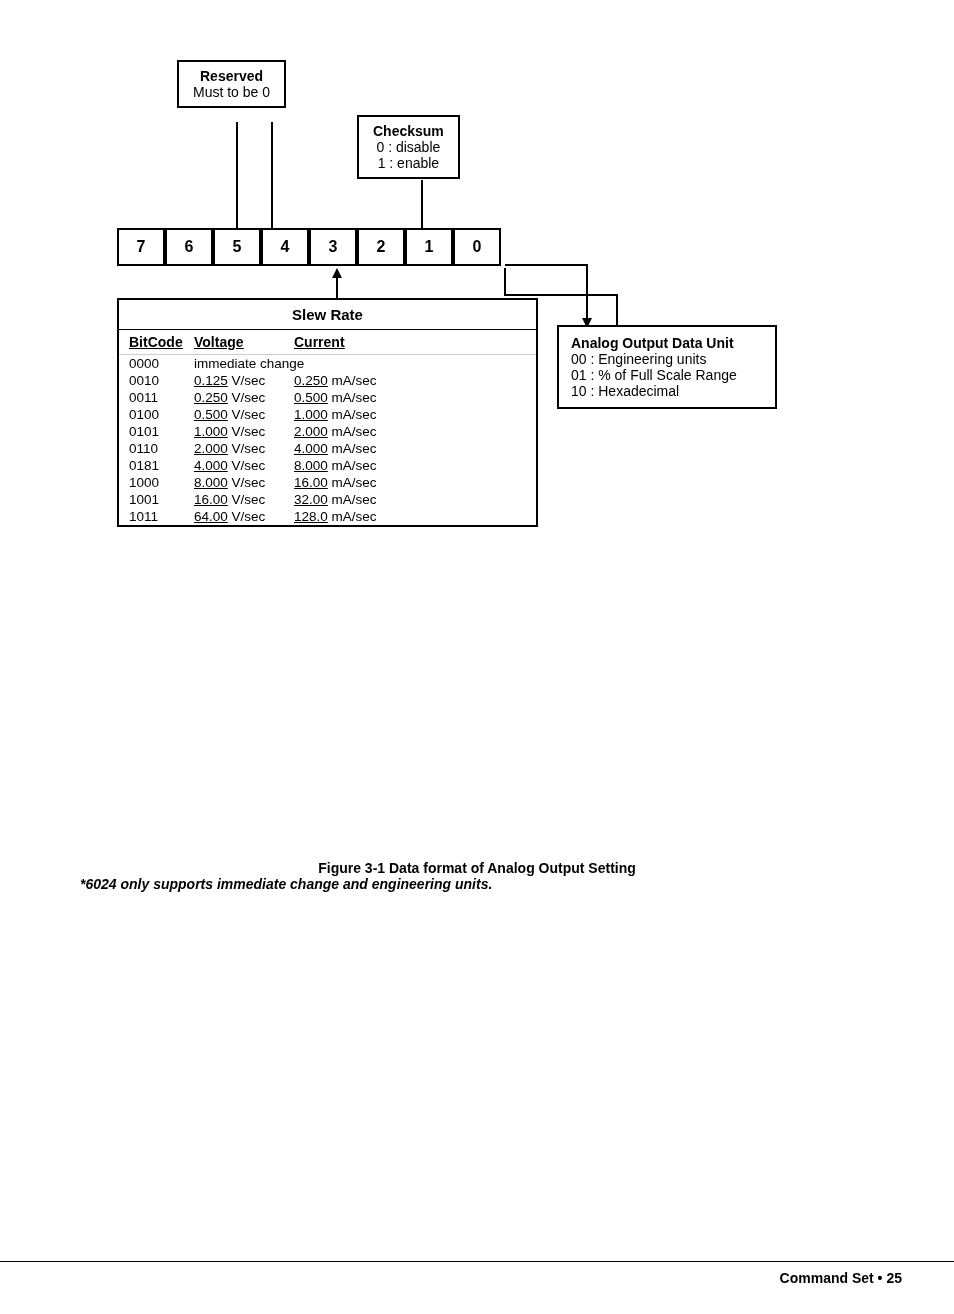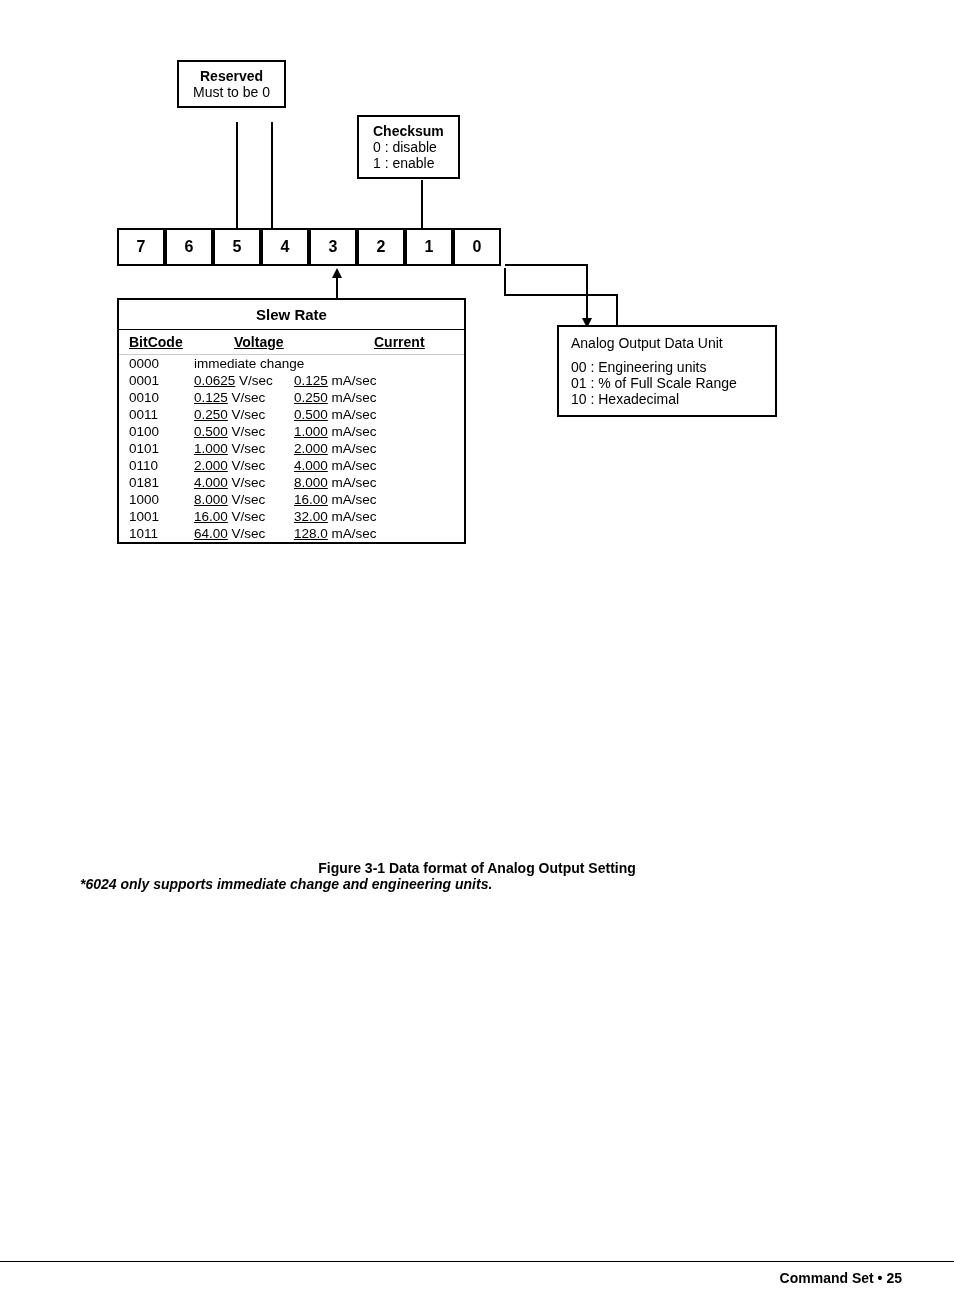--- a/index.html
+++ b/index.html
@@ -31,21 +31,21 @@
       font-weight: bold;
     }
 
     
     .checksum-box {
       position: absolute;
       top: 60px;
       left: 230px;
       border: 2px solid #000;
       padding: 6px 14px;
-      text-align: left;
+      text-align: center;
       background: #fff;
     }
     .checksum-box .title {
       font-weight: bold;
     }
 
     
     .bit-row {
       position: absolute;
       top: 170px;
@@ -75,34 +75,33 @@
       pointer-events: none;
     }
 
     
     .slew-rate-box {
       position: absolute;
       top: 245px;
       left: 0px;
       border: 2px solid #000;
       background: #fff;
-      width: 349px;
+      width: 421px;
     }
     .slew-rate-title {
       text-align: center;
       font-weight: bold;
       font-size: 15px;
       padding: 6px 0;
       border-bottom: 1px solid #000;
     }
     .slew-rate-header {
       display: flex;
       padding: 4px 10px;
       border-bottom: 1px solid #ccc;
-      gap: 40px;
     }
     .slew-rate-header .col-code {
       width: 65px;
       font-weight: bold;
       text-decoration: underline;
     }
     .slew-rate-header .col-volt {
       width: 100px;
       font-weight: bold;
       text-decoration: underline;
@@ -130,22 +129,22 @@
     .analog-box {
       position: absolute;
       top: 265px;
       left: 430px;
       border: 2px solid #000;
       padding: 8px 12px;
       background: #fff;
       width: 220px;
     }
     .analog-box .title {
-      font-weight: normal;
-      margin-bottom: 8px;
+      font-weight: bold;
+      margin-bottom: 0;
     }
 
     
     .figure-caption {
       text-align: center;
       margin-top: 20px;
       font-weight: bold;
       font-size: 14px;
     }
 
@@ -230,25 +229,20 @@
         <div class="col-volt"><span style="text-decoration:underline; font-weight:bold;">Voltage</span></div>
         <div class="col-curr"><span style="text-decoration:underline; font-weight:bold;">Current</span></div>
       </div>
 
       <div class="slew-rate-row">
         <div class="col-code">0000</div>
         <div style="flex:1;">immediate change</div>
       </div>
 
       <div class="slew-rate-row">
-        <div class="col-code">0001</div>
-        <div class="col-volt"><span class="underline-val">0.0625</span> V/sec</div>
-        <div class="col-curr"><span class="underline-val">0.125</span> mA/sec</div>
-      </div>
-      <div class="slew-rate-row">
         <div class="col-code">0010</div>
         <div class="col-volt"><span class="underline-val">0.125</span>   V/sec</div>
         <div class="col-curr"><span class="underline-val">0.250</span> mA/sec</div>
       </div>
       <div class="slew-rate-row">
         <div class="col-code">0011</div>
         <div class="col-volt"><span class="underline-val">0.250</span>   V/sec</div>
         <div class="col-curr"><span class="underline-val">0.500</span> mA/sec</div>
       </div>
       <div class="slew-rate-row">

